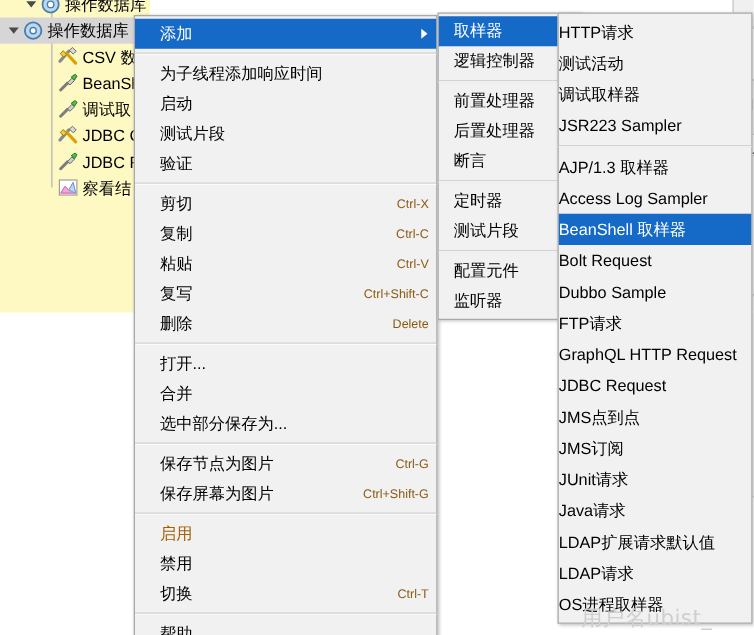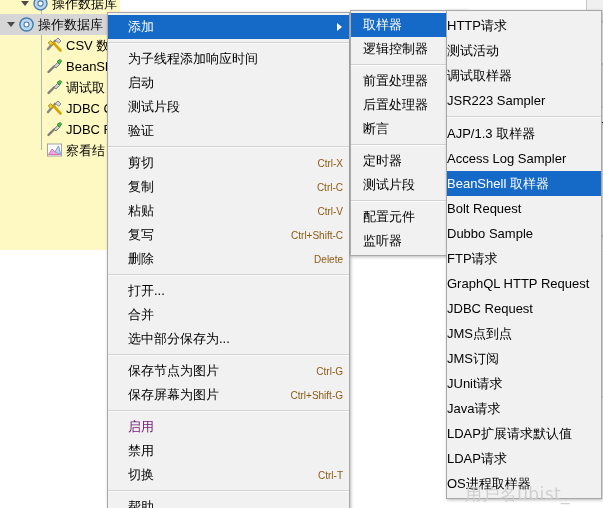--- a/index.html
+++ b/index.html
@@ -39,21 +39,21 @@
     padding:2px 0;box-sizing:border-box;
   }
   .mi{
     position:relative;display:flex;align-items:center;
     height:24px;padding:0 6px 0 20px;box-sizing:border-box;
     white-space:nowrap;cursor:default;font-size:13px;color:#000;
   }
   .mi .lbl{flex:0 0 auto;}
   .mi .acc{margin-left:auto;padding-left:26px;color:#8a5a12;font-size:10px;}
   .mi.sel{background:#1569c7;color:#fff;}
-  .mi.dis{color:#701a75;}
+  .mi.dis{color:#a16207;}
   .sep{height:1px;background:#d2d2d2;margin:3px 0;border-bottom:1px solid #fbfbfb;}
   .arrow{margin-left:auto;width:10px;height:10px;position:relative;flex:0 0 10px;}
   .arrow::after{
     content:"";position:absolute;right:1px;top:1px;
     border-top:4px solid transparent;border-bottom:4px solid transparent;
     border-left:5px solid #5a5a5a;
   }
   .mi.sel .arrow::after{border-left-color:#fff;}
 
   #menu1{left:107px;top:12px;width:243px;}

